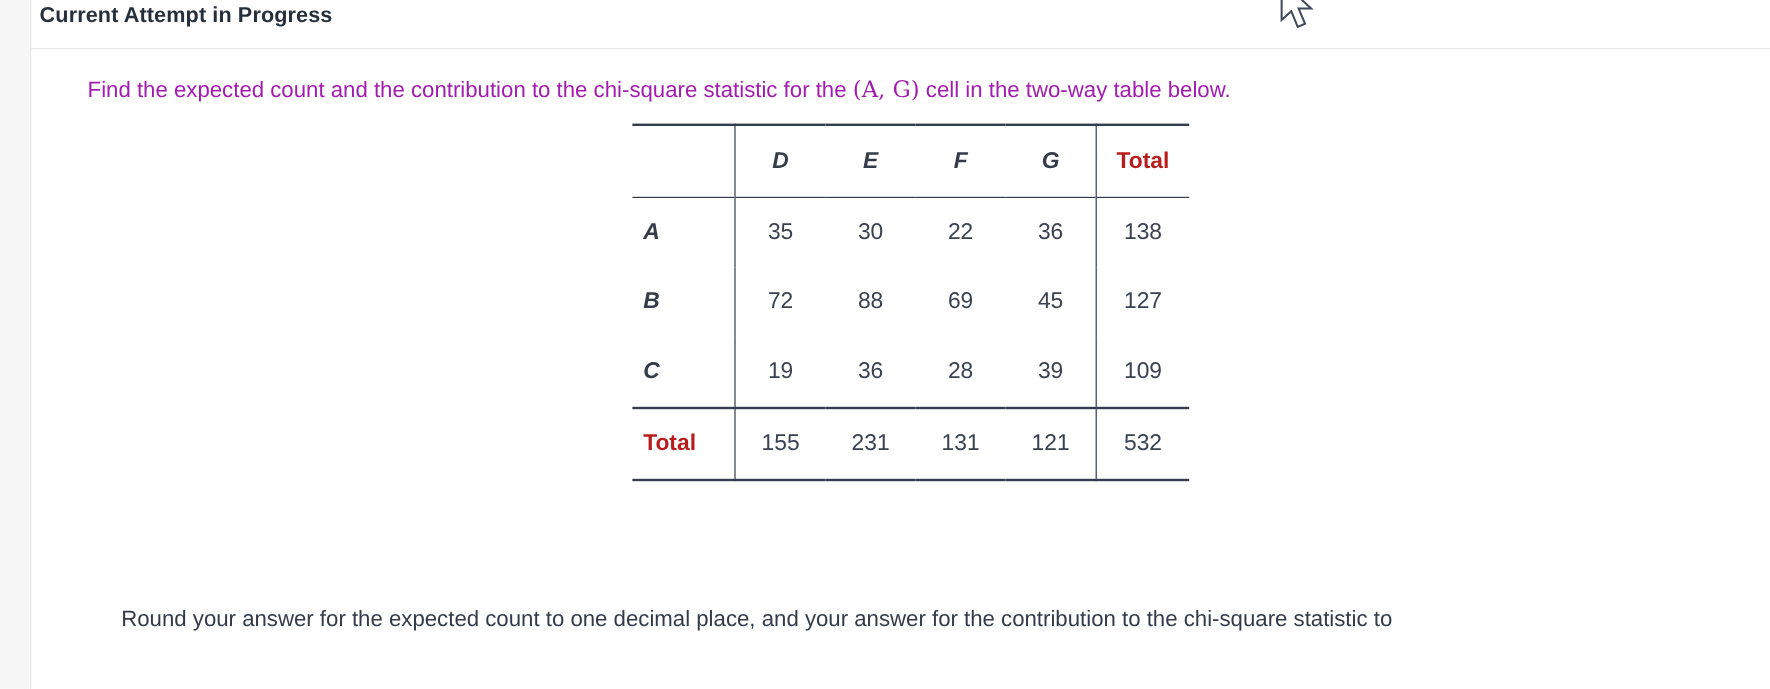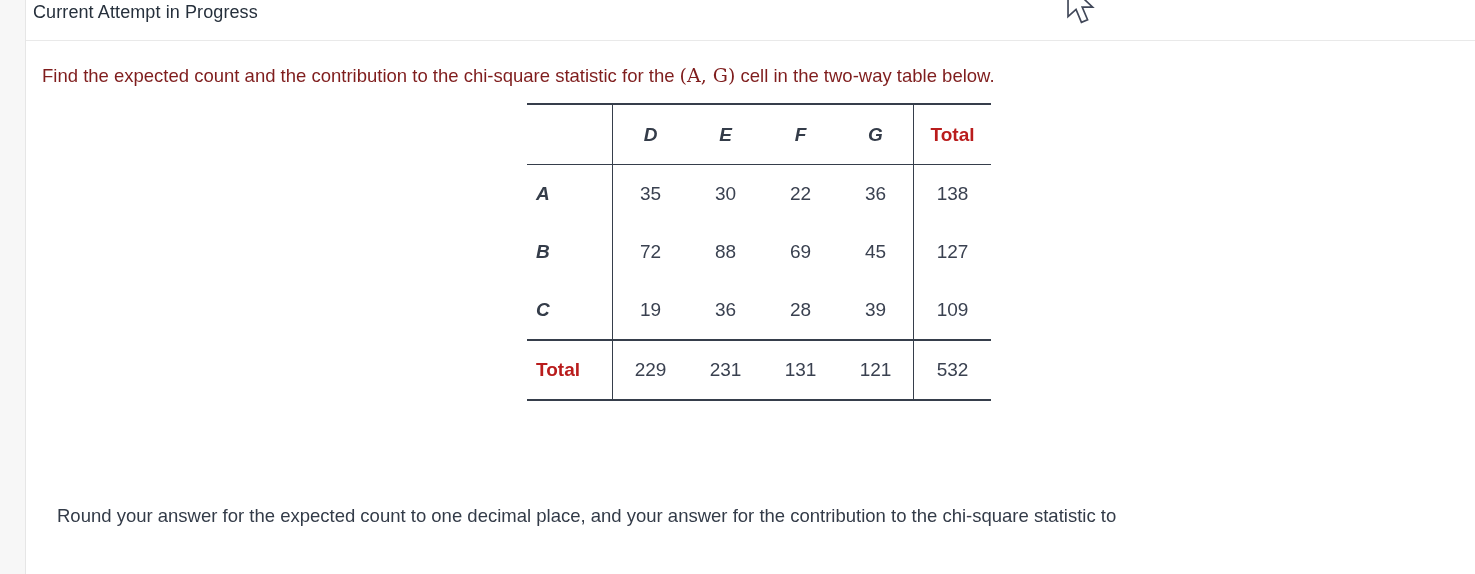--- a/index.html
+++ b/index.html
@@ -10,29 +10,29 @@
     position:relative;
     font-family:"Liberation Sans","DejaVu Sans",sans-serif;
     -webkit-font-smoothing:antialiased;
   }
   .gutter{
     position:absolute;left:0;top:0;bottom:0;width:25px;
     background:#f7f7f7;border-right:1px solid #e6e6e6;
   }
   .page-title{
     position:absolute;left:33px;top:2px;
-    font-size:18px;font-weight:normal;color:#26303c;
+    font-size:18px;font-weight:bold;color:#26303c;
     letter-spacing:0.1px;
   }
   .divider{
     position:absolute;left:26px;right:0;top:40px;height:1px;background:#e9e9e9;
   }
   .question{
-    position:absolute;left:42px;top:61px;right:60px;
-    font-size:18.5px;color:#7f1d1d;line-height:28px;
+    position:absolute;left:73px;top:61px;right:60px;
+    font-size:18.5px;color:#a21caf;line-height:28px;
   }
   .math-serif{
     font-family:"DejaVu Serif","Liberation Serif",serif;
     font-size:19px;
   }
   
   .two-way{
     position:absolute;left:527px;top:103px;
     border-collapse:collapse;table-layout:fixed;
     color:#3a4150;font-size:19px;
@@ -48,21 +48,21 @@
   .two-way tr.totalrow{border-top:2.5px solid #363e4b;border-bottom:2px solid #363e4b;}
   .two-way td.vline-l{border-left:1px solid #363e4b;}
   .col-hdr{font-style:italic;font-weight:600;color:#343c49;}
   .row-lbl{font-style:italic;font-weight:600;color:#343c49;}
   .bold-lbl{font-weight:bold;color:#b91c1c;}
   
   .instruction{
     position:absolute;left:57px;top:499px;right:50px;
     font-size:18.5px;color:#333b48;line-height:34px;
   }
-  .instruction span{display:block;}
+  .instruction span{display:block;margin-left:44px;}
   
   .cursor{
     position:absolute;left:1066px;top:-16px;width:32px;height:41px;
     pointer-events:none;
   }
 </style>
 </head>
 <body>
 
 <div class="gutter"></div>
@@ -101,21 +101,21 @@
   <tr class="datarow">
     <td class="c-label row-lbl">C</td>
     <td class="c-data vline-l">19</td>
     <td class="c-data">36</td>
     <td class="c-data">28</td>
     <td class="c-data">39</td>
     <td class="c-total vline-l">109</td>
   </tr>
   <tr class="totalrow">
     <td class="c-label bold-lbl">Total</td>
-    <td class="c-data vline-l">229</td>
+    <td class="c-data vline-l">155</td>
     <td class="c-data">231</td>
     <td class="c-data">131</td>
     <td class="c-data">121</td>
     <td class="c-total vline-l">532</td>
   </tr>
 </tbody>
   </table>
 
 <div class="instruction">
   <span>Round your answer for the expected count to one decimal place, and your answer for the contribution to the chi-square statistic to</span>

